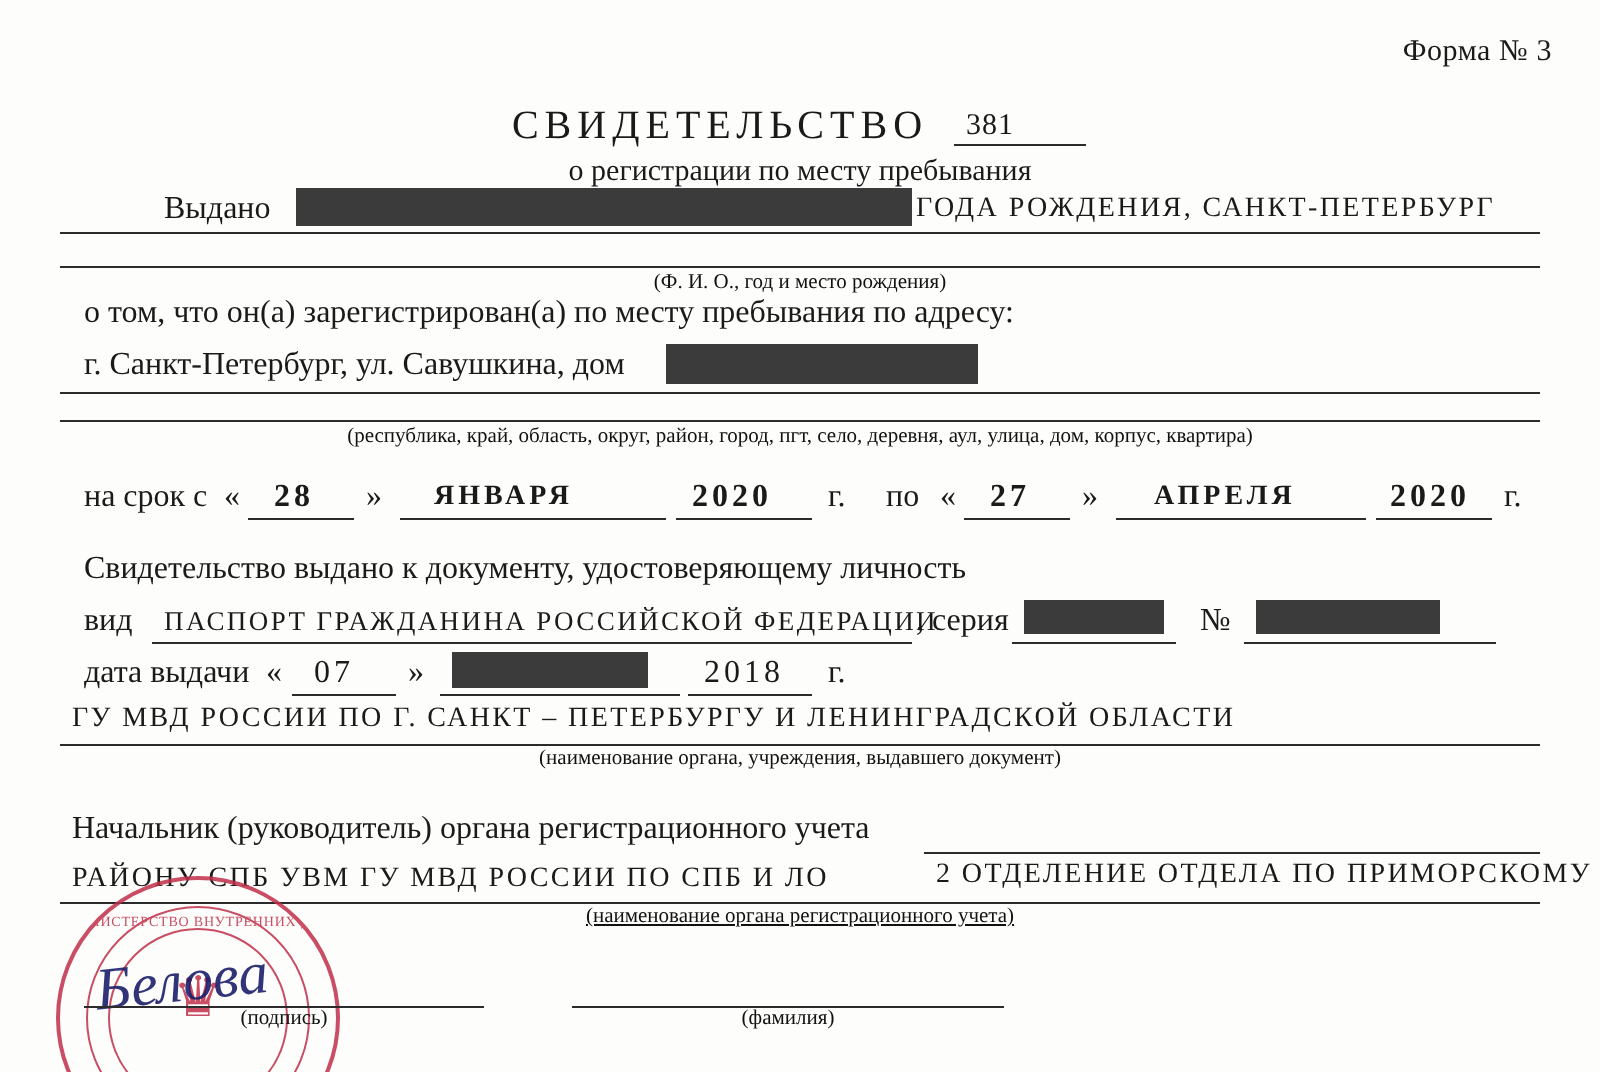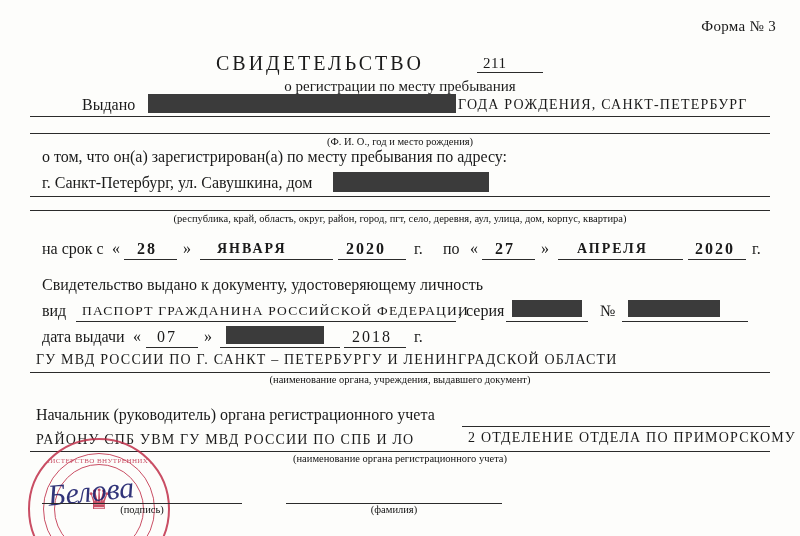--- a/index.html
+++ b/index.html
@@ -30,20 +30,21 @@
   }
   .title {
     position: absolute;
     top: 52px;
     left: 0;
     width: 640px;
     text-align: center;
     font-size: 20px;
     letter-spacing: 3px;
     font-weight: normal;
+    padding-left: 40px;
   }
   .title-num {
     position: absolute;
     top: 55px;
     left: 483px;
     font-size: 15px;
     letter-spacing: 0.5px;
   }
   .subtitle {
     position: absolute;
@@ -143,21 +144,21 @@
   }
 </style>
 </head>
 <body>
 
 <div id="doc">
 
   <div class="form-no">Форма № 3</div>
 
   <div class="title">СВИДЕТЕЛЬСТВО</div>
-  <div class="title-num">211</div>
+  <div class="title-num">381</div>
   <div class="row-line" style="left:477px; top:72px; width:66px;"></div>
 
   <div class="subtitle">о регистрации по месту пребывания</div>
 
   <div class="txt" style="left:82px; top:96px;">Выдано</div>
   <div class="redact" style="left:148px; top:94px; width:308px; height:19px;"></div>
   <div class="txt spaced" style="left:458px; top:97px; font-size:14px;">ГОДА РОЖДЕНИЯ, САНКТ-ПЕТЕРБУРГ</div>
   <div class="row-line" style="left:30px; top:116px; width:740px;"></div>
 
   <div class="small-center" style="left:0; top:136px; width:800px;">(Ф. И. О., год и место рождения)</div>
@@ -218,21 +219,21 @@
 
   <div class="txt spaced" style="left:36px; top:352px; font-size:14px;">ГУ  МВД  РОССИИ  ПО  Г. САНКТ – ПЕТЕРБУРГУ  И  ЛЕНИНГРАДСКОЙ ОБЛАСТИ</div>
   <div class="row-line" style="left:30px; top:372px; width:740px;"></div>
   <div class="small-center" style="left:0; top:374px; width:800px;">(наименование органа, учреждения, выдавшего документ)</div>
 
   <div class="txt" style="left:36px; top:406px;">Начальник (руководитель) органа регистрационного учета</div>
   <div class="txt spaced" style="left:468px; top:407px; font-size:14px;margin-top:23px;">2 ОТДЕЛЕНИЕ ОТДЕЛА  ПО ПРИМОРСКОМУ</div>
   <div class="row-line" style="left:462px; top:426px; width:308px;"></div>
   <div class="txt spaced" style="left:36px; top:432px; font-size:14px;">РАЙОНУ СПБ УВМ  ГУ  МВД  РОССИИ  ПО  СПБ  И  ЛО</div>
   <div class="row-line" style="left:30px; top:451px; width:740px;"></div>
-  <div class="small-center" style="left:0; top:453px; width:800px;">(наименование органа регистрационного учета)</div>
+  <div class="small-center" style="left:0; top:453px; width:800px;text-decoration:underline;">(наименование органа регистрационного учета)</div>
 
   <div class="stamp">
     <div class="inner-ring"></div>
     <div class="inner-ring2"></div>
     <div class="stamp-text-top">МИНИСТЕРСТВО ВНУТРЕННИХ ДЕЛ</div>
     <div class="stamp-emblem">♛</div>
 
   </div>
 
   <div class="signature">Белова</div>

